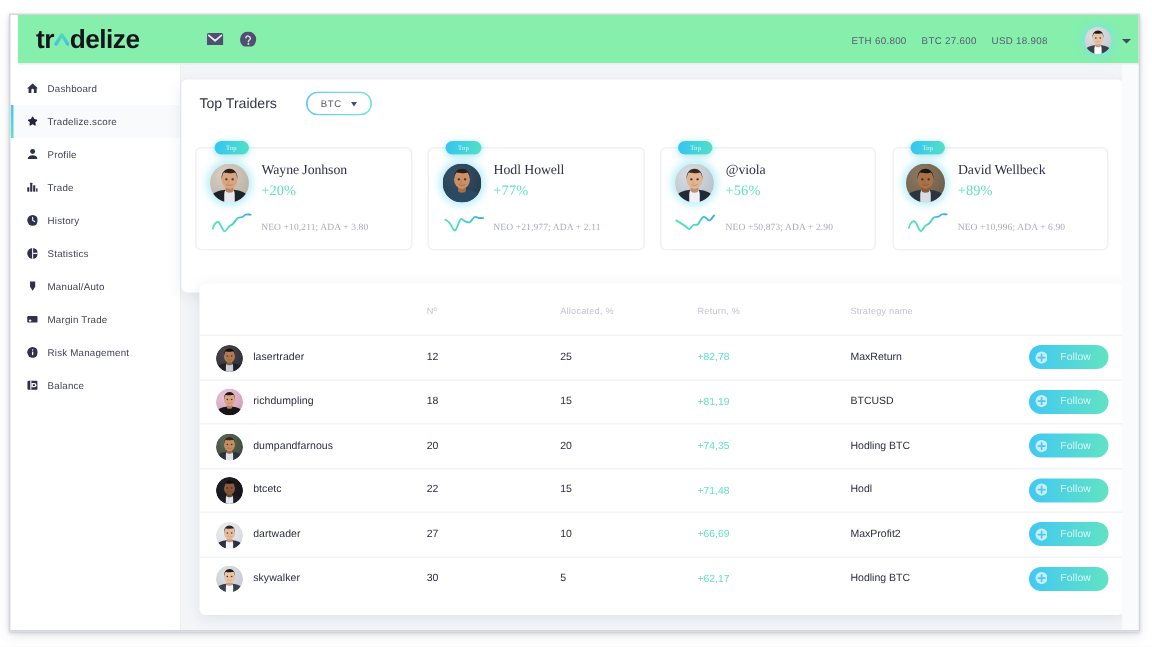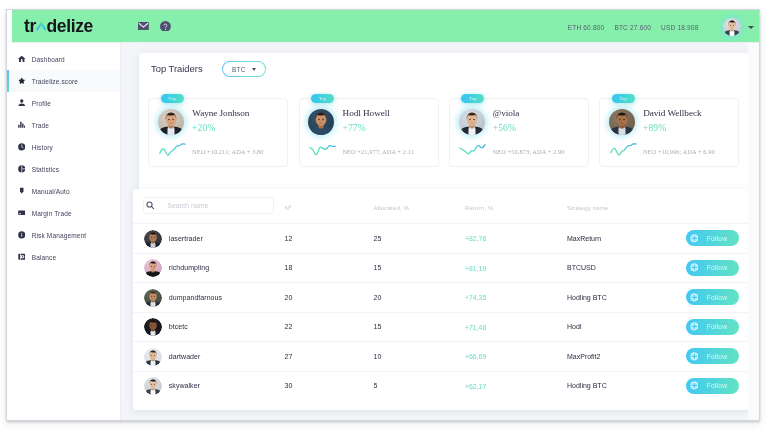--- a/index.html
+++ b/index.html
@@ -28,21 +28,21 @@
   .nav-item.active:before{content:"";position:absolute;left:0;top:0;bottom:0;width:2px;
      background:linear-gradient(180deg,#4fc3f7 0%,#5ce1c4 100%);}
   .nav-ico{width:7.5px;height:7.5px;display:inline-flex;align-items:center;justify-content:center;margin-right:6.5px;flex:0 0 7.5px;}
   .nav-label{font-size:6.5px;color:#41435a;letter-spacing:.14px;white-space:nowrap;}
 
   
   .main{position:absolute;left:114px;top:33px;right:0px;bottom:0;background:#f3f5f8;}
   .scroll-track{position:absolute;right:0;top:33px;bottom:0;width:11.5px;background:#fafbfc;box-sizing:border-box;}
 
   .card{background:#fff;border-radius:4px;box-shadow:0 2px 9px rgba(90,105,135,.13);}
-  .top-card{position:absolute;left:18px;top:10px;right:10.5px;height:142px;}
+  .top-card{position:absolute;left:0;top:10px;right:10.5px;height:142px;}
   .tt-title{position:absolute;left:12px;top:10px;font-size:9.4px;color:#32344a;font-weight:400;letter-spacing:0;}
   .btc-sel{position:absolute;left:83px;top:8px;width:44px;height:16px;border-radius:9px;box-sizing:border-box;
      display:flex;align-items:center;justify-content:center;cursor:pointer;
      background:linear-gradient(#fff,#fff) padding-box, linear-gradient(90deg,#62c8f5 0%,#74e6d4 100%) border-box;border:1.1px solid transparent;}
   .btc-sel span{font-size:6.4px;color:#54566c;letter-spacing:.4px;}
   .btc-sel i{display:inline-block;margin-left:6.2px;width:0;height:0;border-left:2.4px solid transparent;border-right:2.4px solid transparent;border-top:3.2px solid #4a4c64;}
 
   .trader-row{position:absolute;left:9.3px;top:44.8px;right:9.3px;display:flex;gap:10.2px;}
   .tcard{position:relative;flex:1;height:67px;border:1px solid #f0f1f4;border-radius:4px;background:#fff;font-family:Liberation Serif, serif;}
   .tbadge{position:absolute;left:11.4px;top:-5px;width:23.2px;height:9.2px;border-radius:4.5px;
@@ -415,27 +415,20 @@
                   </linearGradient>
                 </defs>
                 <path d="M0.5 10.0 C1.8 5.3,4.2 4.3,5.4 5.9 C6.7 7.7,7.9 12.3,9.3 12.3 C10.8 12.3,11.3 8.4,13.5 7.9 C15.5 7.4,16.1 6.0,17.9 3.3 C19.5 0.9,21.7 3.1,23.1 1.2 C24.5 -0.7,26.4 0.2,28 0.2" stroke="url(#sg3)"></path>
               </svg></div>
             <div class="tstats">NEO +10,996; ADA + 6.90</div>
           </div>
         </div>
     </div>
     <div class="card tbl-card">
       <div class="tbl-head">
-          <div class="search-box">
-            <svg viewBox="0 0 24 24" width="8.6" height="8.6" fill="none" stroke="#51536e" stroke-width="3" stroke-linecap="round">
-              <circle cx="9.8" cy="9.8" r="7.2"></circle>
-              <path d="M15.2 15.2l6 6"></path>
-            </svg>
-            <input type="text" placeholder="Search name" style="">
-          </div>
           <div class="col-h" style="left: 151.5px;">Nº</div>
           <div class="col-h" style="left: 240.5px;">Allocated, %</div>
           <div class="col-h" style="left: 332px;">Return, %</div>
           <div class="col-h" style="left: 434px;">Strategy name</div>
         </div>
       <div class="tbl-body">
           <div class="trow" style="top: 34.7px;">
             <div class="r-av"><svg viewBox="0 0 40 40" width="18" height="18">
                 <defs>
                   <clipPath id="cf4_180">

